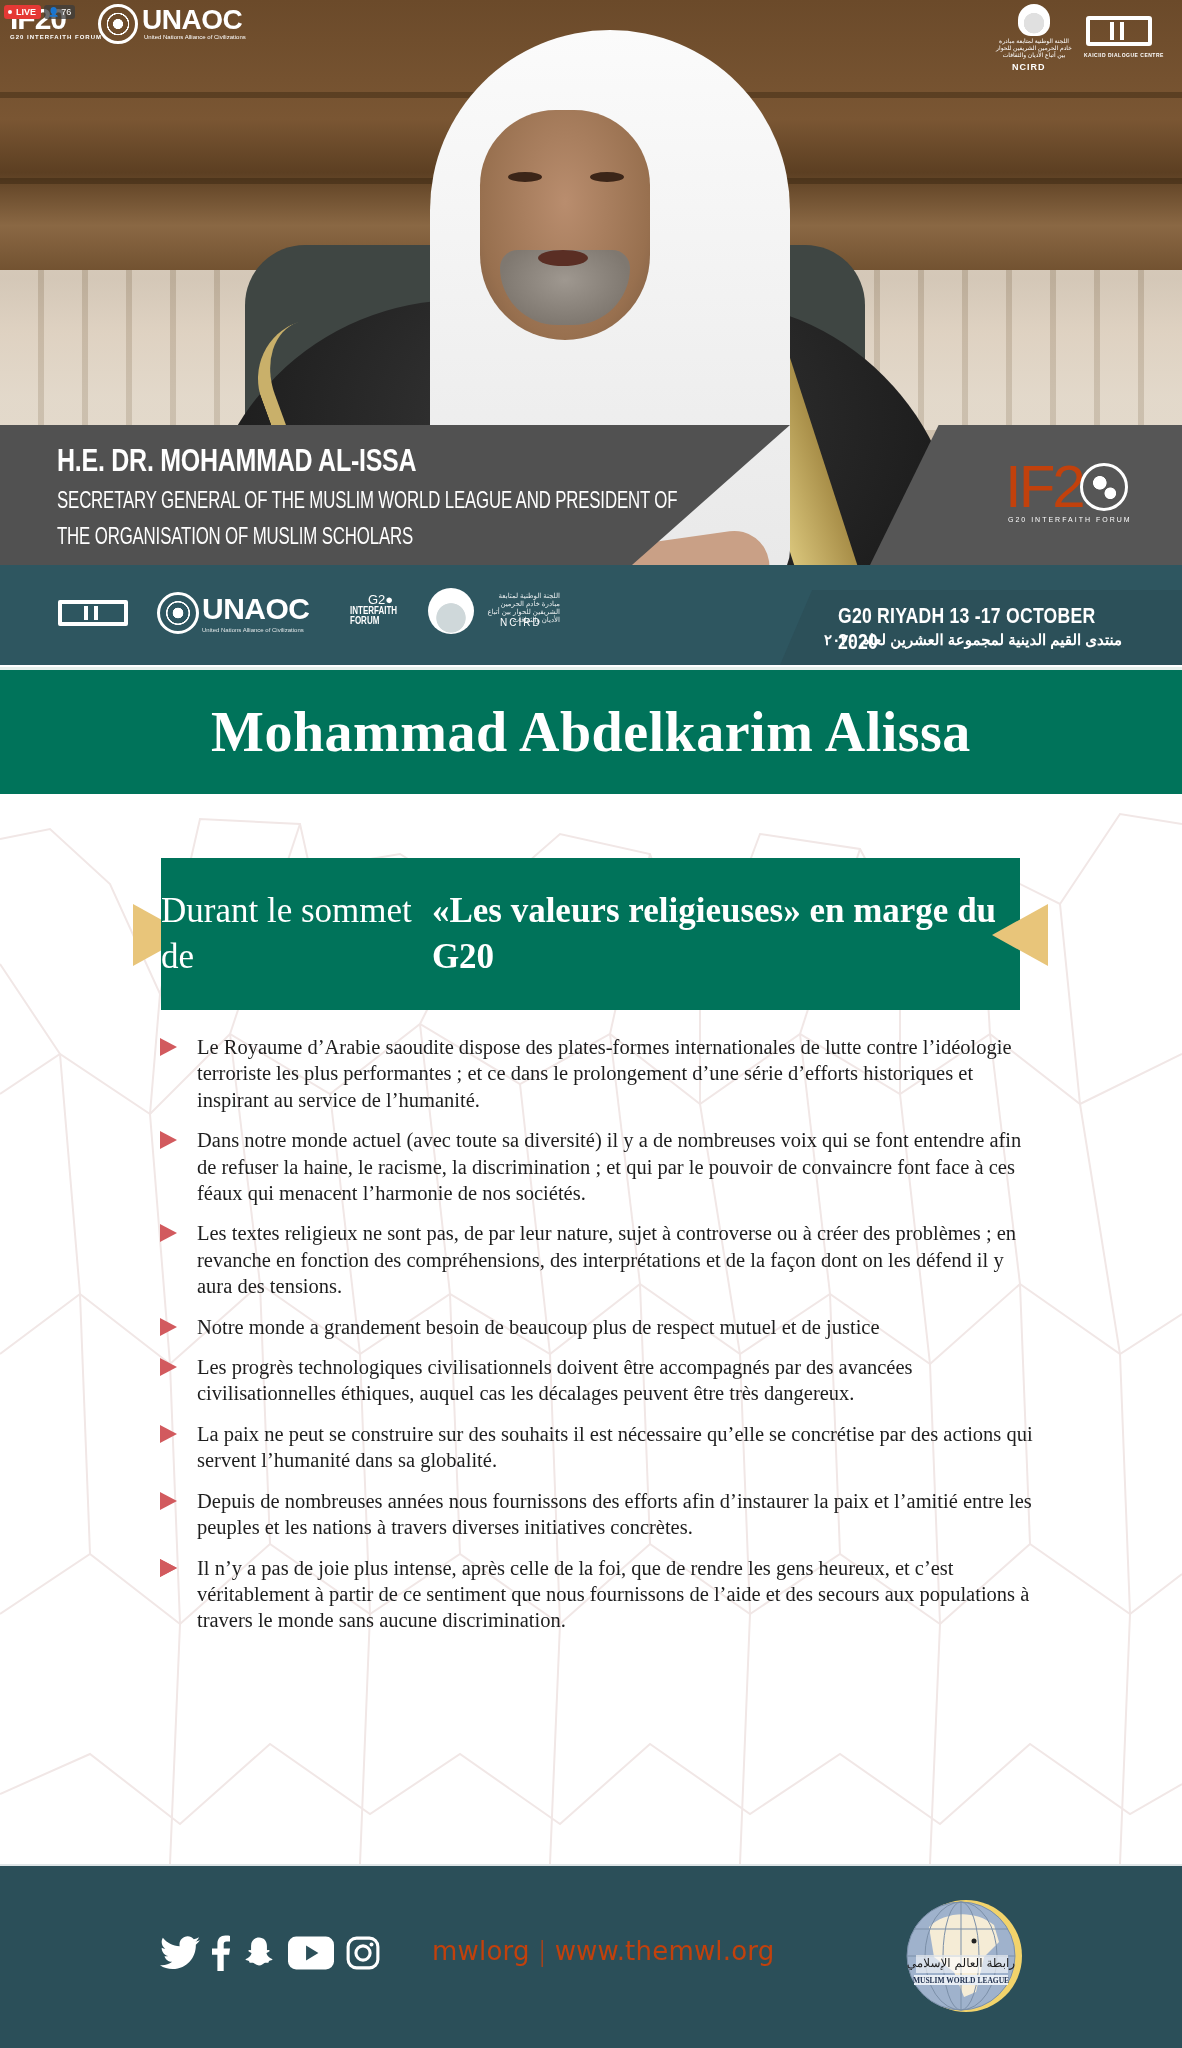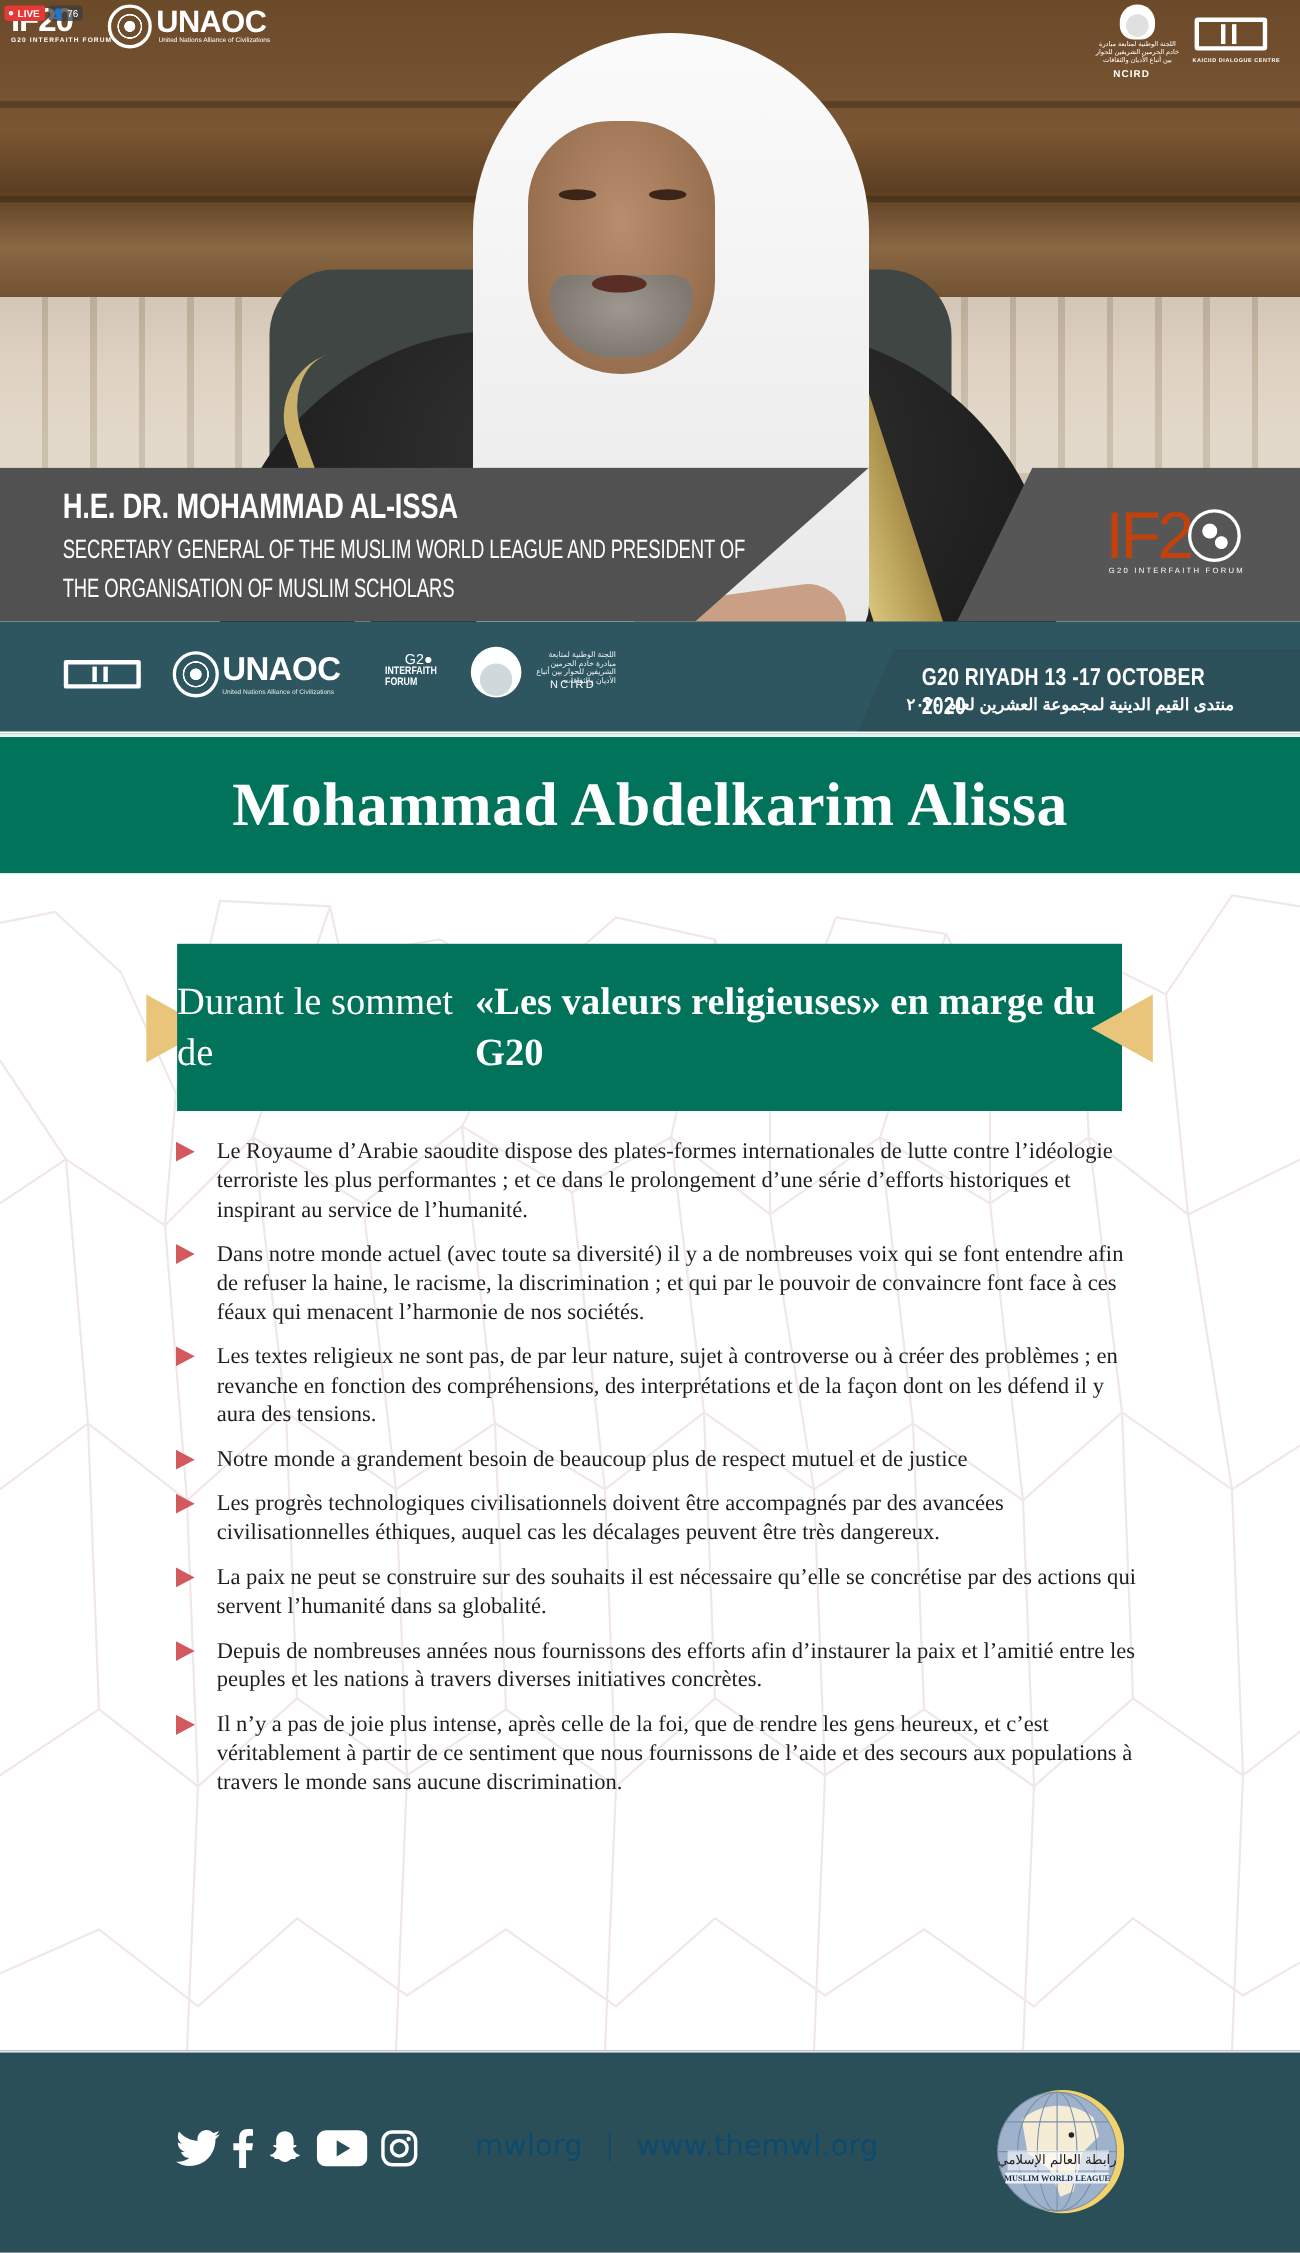--- a/index.html
+++ b/index.html
@@ -146,21 +146,21 @@
   }
   .bullets li .arrow {
     position: absolute; left: 0; top: 4px; width: 0; height: 0;
     border-top: 9px solid transparent; border-bottom: 9px solid transparent; border-left: 17px solid #d25a5e;
   }
 
   
   .footer { position: absolute; left: 0; top: 1864px; width: 1182px; height: 184px; background: #2b4f59; border-top: 2px solid #dfe6e8; }
   .social { position: absolute; left: 160px; top: 1935px; display: flex; align-items: center; gap: 12px; }
   .social .ic { color: #fff; display: inline-flex; align-items: center; justify-content: center; }
-  .footer-text { position: absolute; left: 432px; top: 1936px; color: #0c4a6e; font-family: "DejaVu Sans", sans-serif; font-size: 26px; display: flex; gap: 20px; align-items: center; letter-spacing: 0.2px; }
+  .footer-text { position: absolute; left: 432px; top: 1936px; color: #c2410c; font-family: "DejaVu Sans", sans-serif; font-size: 26px; display: flex; gap: 8px; align-items: center; letter-spacing: 0.2px; }
   .footer-text .sep { font-weight: 100; }
   .mwl-logo { position: absolute; left: 904px; top: 1897px; width: 118px; height: 118px; }
 </style>
 </head>
 <body>
 
 <div class="video">
   <div class="wall-stripe" style="top:92px"></div>
   <div class="wall-stripe" style="top:178px"></div>
   <div class="blinds"></div>

